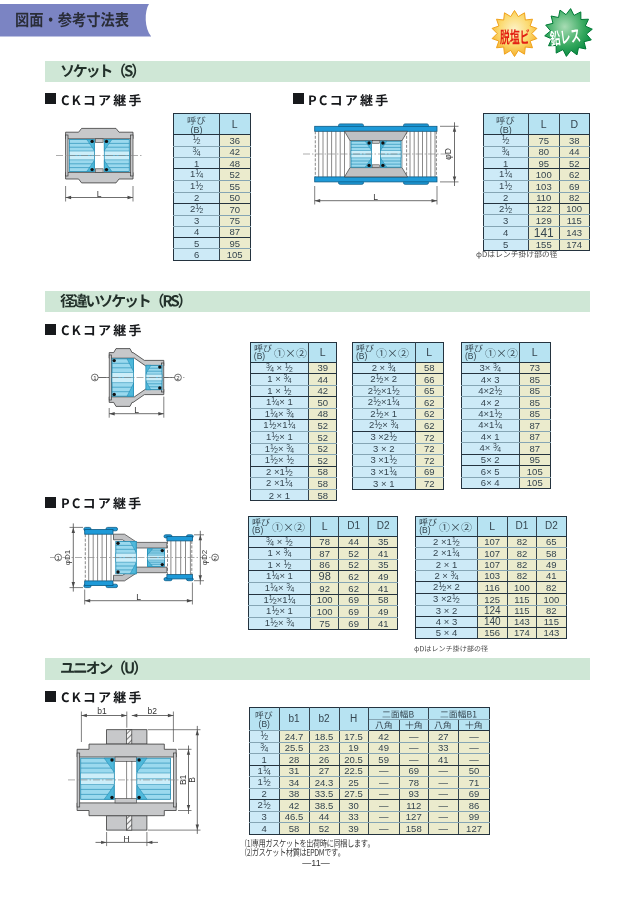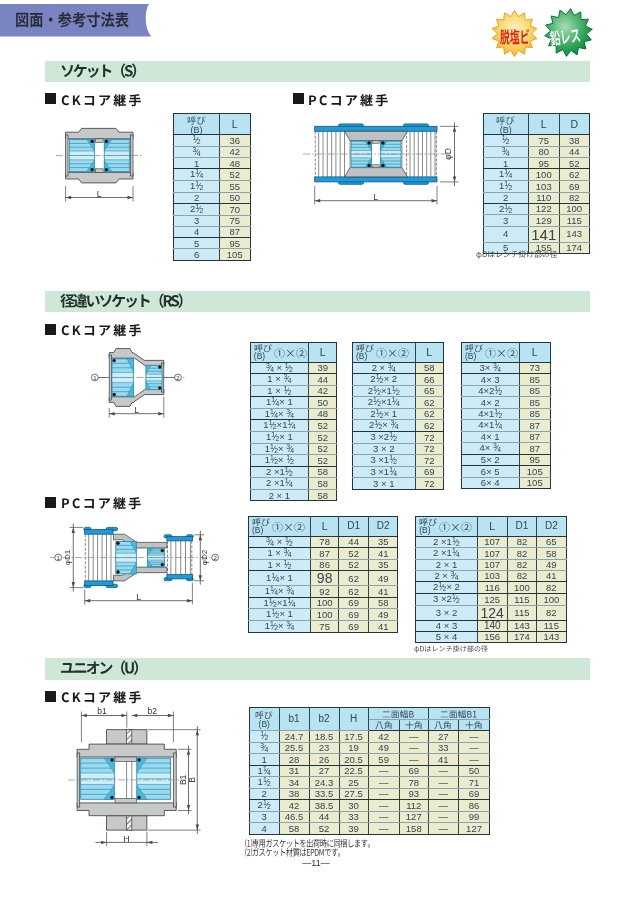--- a/index.html
+++ b/index.html
@@ -296,21 +296,21 @@
           <td class="v" style="font-size:9.5px">122</td>
           <td class="v br" style="font-size:9.5px">100</td>
         </tr>
         <tr class="" style="height:11.25px">
           <td class="c1 bl" style="font-size:9.5px">3</td>
           <td class="v" style="font-size:9.5px">129</td>
           <td class="v br" style="font-size:9.5px">115</td>
         </tr>
         <tr class="" style="height:11.25px">
           <td class="c1 bl" style="font-size:9.5px">4</td>
-          <td class="v" style="font-size:15px">141</td>
+          <td class="v" style="font-size:12px">141</td>
           <td class="v br" style="font-size:9.5px">143</td>
         </tr>
         <tr class="bb" style="height:11.25px">
           <td class="c1 bl" style="font-size:9.5px">5</td>
           <td class="v" style="font-size:9.5px">155</td>
           <td class="v br" style="font-size:9.5px">174</td>
         </tr>
       </tbody>
     </table>
 
@@ -691,21 +691,21 @@
           <td class="v br" style="font-size:9.5px">41</td>
         </tr>
         <tr class="gb" style="height:11.0px">
           <td class="c1 bl" style="font-size:9.5px">1 × <span class="nu">1</span><span class="fsl">⁄</span><span class="de">2</span></td>
           <td class="v" style="font-size:9.5px">86</td>
           <td class="v" style="font-size:9.5px">52</td>
           <td class="v br" style="font-size:9.5px">35</td>
         </tr>
         <tr class="" style="height:11.0px">
           <td class="c1 bl" style="font-size:9.5px">1<span class="nu">1</span><span class="fsl">⁄</span><span class="de">4</span>× 1</td>
-          <td class="v" style="font-size:14px">98</td>
+          <td class="v" style="font-size:11px">98</td>
           <td class="v" style="font-size:9.5px">62</td>
           <td class="v br" style="font-size:9.5px">49</td>
         </tr>
         <tr class="gb" style="height:11.0px">
           <td class="c1 bl" style="font-size:9.5px">1<span class="nu">1</span><span class="fsl">⁄</span><span class="de">4</span>× <span class="nu">3</span><span class="fsl">⁄</span><span class="de">4</span></td>
           <td class="v" style="font-size:9.5px">92</td>
           <td class="v" style="font-size:9.5px">62</td>
           <td class="v br" style="font-size:9.5px">41</td>
         </tr>
         <tr class="" style="height:11.0px">
@@ -783,21 +783,21 @@
           <td class="v br" style="font-size:9.5px">82</td>
         </tr>
         <tr class="" style="height:11.1px">
           <td class="c1 bl" style="font-size:9.5px">3 ×2<span class="nu">1</span><span class="fsl">⁄</span><span class="de">2</span></td>
           <td class="v" style="font-size:9.5px">125</td>
           <td class="v" style="font-size:9.5px">115</td>
           <td class="v br" style="font-size:9.5px">100</td>
         </tr>
         <tr class="gb" style="height:11.1px">
           <td class="c1 bl" style="font-size:9.5px">3 × 2</td>
-          <td class="v" style="font-size:14px">124</td>
+          <td class="v" style="font-size:10px">124</td>
           <td class="v" style="font-size:9.5px">115</td>
           <td class="v br" style="font-size:9.5px">82</td>
         </tr>
         <tr class="gb" style="height:11.1px">
           <td class="c1 bl" style="font-size:9.5px">4 × 3</td>
           <td class="v" style="font-size:10px">140</td>
           <td class="v" style="font-size:9.5px">143</td>
           <td class="v br" style="font-size:9.5px">115</td>
         </tr>
         <tr class="bb" style="height:11.1px">

